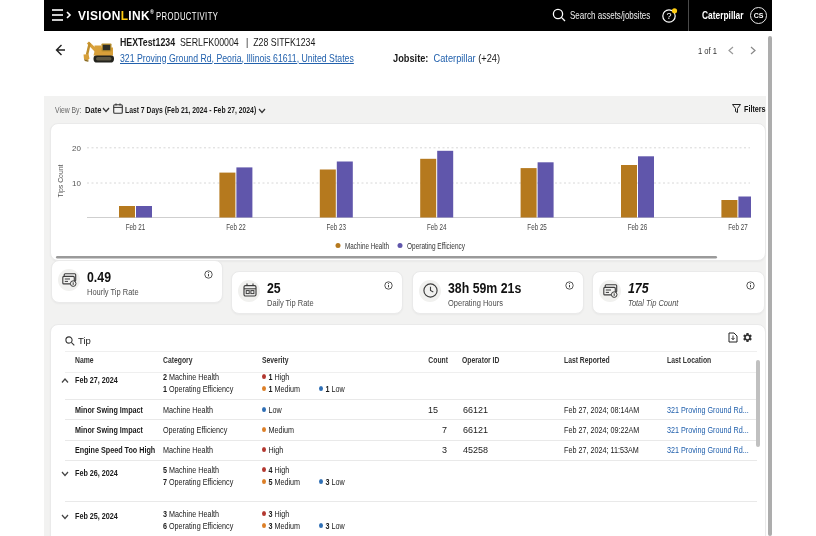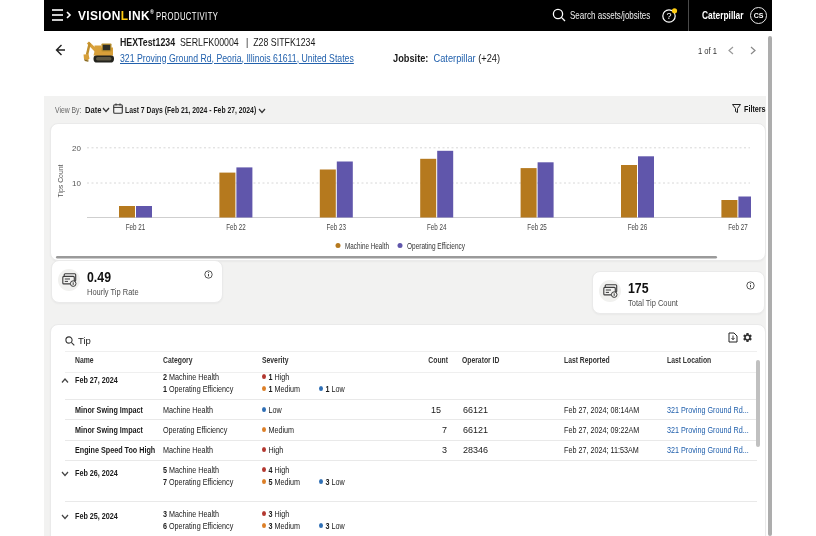--- a/index.html
+++ b/index.html
@@ -170,21 +170,53 @@
 <line x1="11.2" y1="9.3" x2="11.2" y2="11.9" stroke="#3c3c3c" stroke-width="1"></line>
 </svg>
         <div class="statval">0.49</div>
         <div class="statlbl">Hourly Tip Rate</div>
         <svg class="abs" style="right:9px;top:9px" width="9" height="9" viewBox="0 0 9 9">
 <circle cx="4.5" cy="4.5" r="3.7" stroke="#444" stroke-width="0.9" fill="none"></circle>
 <line x1="4.5" y1="4" x2="4.5" y2="6.4" stroke="#444" stroke-width="1"></line>
 <circle cx="4.5" cy="2.6" r="0.55" fill="#444"></circle>
 </svg>
       </div>
-    <div class="card" style="left:548px;top:175px;width:173px;height:43px;">
+    <div class="card" style="left:187px;top:175px;width:172px;height:43px;">
+        <div class="badge"></div>
+        <svg class="abs" style="left:11px;top:11px" width="14" height="14" viewBox="0 0 14 14">
+<rect x="1" y="2.6" width="12" height="10.4" rx="1.5" stroke="#3c3c3c" stroke-width="1.15" fill="none"></rect>
+<line x1="1" y1="5.8" x2="13" y2="5.8" stroke="#3c3c3c" stroke-width="1.1"></line>
+<line x1="4" y1="0.6" x2="4" y2="2.6" stroke="#3c3c3c" stroke-width="1.1"></line>
+<line x1="10" y1="0.6" x2="10" y2="2.6" stroke="#3c3c3c" stroke-width="1.1"></line>
+<rect x="3.2" y="7.6" width="3" height="3" stroke="#3c3c3c" stroke-width="1" fill="none"></rect>
+<rect x="7.9" y="7.6" width="3" height="3" stroke="#3c3c3c" stroke-width="1" fill="none"></rect>
+</svg>
+        <div class="statval">25</div>
+        <div class="statlbl">Daily Tip Rate</div>
+        <svg class="abs" style="right:9px;top:9px" width="9" height="9" viewBox="0 0 9 9">
+<circle cx="4.5" cy="4.5" r="3.7" stroke="#444" stroke-width="0.9" fill="none"></circle>
+<line x1="4.5" y1="4" x2="4.5" y2="6.4" stroke="#444" stroke-width="1"></line>
+<circle cx="4.5" cy="2.6" r="0.55" fill="#444"></circle>
+</svg>
+      </div>
+    <div class="card" style="left:368px;top:175px;width:172px;height:43px;">
+        <div class="badge"></div>
+        <svg class="abs" style="left:10px;top:11px" width="15" height="15" viewBox="0 0 15 15">
+<circle cx="7.5" cy="7.5" r="6.6" stroke="#3c3c3c" stroke-width="1.15" fill="none"></circle>
+<path d="M7.5 3.8 L7.5 7.5 L10.3 9" stroke="#3c3c3c" stroke-width="1.1" fill="none"></path>
+</svg>
+        <div class="statval">38h 59m 21s</div>
+        <div class="statlbl">Operating Hours</div>
+        <svg class="abs" style="right:9px;top:9px" width="9" height="9" viewBox="0 0 9 9">
+<circle cx="4.5" cy="4.5" r="3.7" stroke="#444" stroke-width="0.9" fill="none"></circle>
+<line x1="4.5" y1="4" x2="4.5" y2="6.4" stroke="#444" stroke-width="1"></line>
+<circle cx="4.5" cy="2.6" r="0.55" fill="#444"></circle>
+</svg>
+      </div>
+    <div class="card" style="left:548px;top:175px;width:173px;height:43px;font-style:italic;">
         <div class="badge"></div>
         <svg class="abs" style="left:10px;top:12px" width="15" height="14" viewBox="0 0 15 14">
 <rect x="2.2" y="0.8" width="11.5" height="7.5" rx="1" stroke="#3c3c3c" stroke-width="1.1" fill="none"></rect>
 <rect x="0.8" y="3.4" width="11.5" height="7.5" rx="1" stroke="#3c3c3c" stroke-width="1.1" fill="#f1f1ef"></rect>
 <line x1="2.8" y1="6" x2="8" y2="6" stroke="#3c3c3c" stroke-width="1"></line>
 <line x1="2.8" y1="8.4" x2="6" y2="8.4" stroke="#3c3c3c" stroke-width="1"></line>
 <circle cx="11.2" cy="10.6" r="2.8" stroke="#3c3c3c" stroke-width="1" fill="#f1f1ef"></circle>
 <line x1="11.2" y1="9.3" x2="11.2" y2="11.9" stroke="#3c3c3c" stroke-width="1"></line>
 </svg>
         <div class="statval">175</div>
@@ -224,36 +256,36 @@
         <div class="tl cx" style="left:24px;top:50px;font-weight:bold;">Feb 27, 2024</div>
         <div class="tl cx" style="left:112px;top:47px;"><b>2</b> Machine Health</div>
         <div class="tl cx" style="left:112px;top:59px;"><b>1</b> Operating Efficiency</div>
         <div class="tl cx" style="left:211px;top:47px;"><span class="sev red"></span><b>1</b> High</div>
         <div class="tl cx" style="left:211px;top:59px;"><span class="sev orn"></span><b>1</b> Medium</div>
         <div class="tl cx" style="left:268px;top:59px;"><span class="sev blu"></span><b>1</b> Low</div>
         <div class="rowline" style="top:74px;"></div>
         <div class="tl cx" style="left:24px;top:80px;font-weight:bold;">Minor Swing Impact</div>
         <div class="tl cx" style="left:112px;top:80px;">Machine Health</div>
         <div class="tl cx" style="left:211px;top:80px;"><span class="sev blu"></span>Low</div>
-        <div class="tl" style="left:364px;top:80px;width:26px;text-align:right;">15</div>
+        <div class="tl" style="left:377px;top:80px;width:26px;">15</div>
         <div class="tl" style="left:412px;top:80px;">66121</div>
         <div class="tl cx" style="left:513px;top:80px;">Feb 27, 2024; 08:14AM</div>
         <div class="tl lnk cx" style="left:616px;top:80px;">321 Proving Ground Rd...</div>
         <div class="tl cx" style="left:24px;top:100px;font-weight:bold;">Minor Swing Impact</div>
         <div class="tl cx" style="left:112px;top:100px;">Operating Efficiency</div>
         <div class="tl cx" style="left:211px;top:100px;"><span class="sev orn"></span>Medium</div>
         <div class="tl" style="left:370px;top:100px;width:26px;text-align:right;">7</div>
         <div class="tl" style="left:412px;top:100px;">66121</div>
         <div class="tl cx" style="left:513px;top:100px;">Feb 27, 2024; 09:22AM</div>
         <div class="tl lnk cx" style="left:616px;top:100px;">321 Proving Ground Rd...</div>
         <div class="tl cx" style="left:24px;top:119.5px;font-weight:bold;">Engine Speed Too High</div>
         <div class="tl cx" style="left:112px;top:119.5px;">Machine Health</div>
         <div class="tl cx" style="left:211px;top:119.5px;"><span class="sev red"></span>High</div>
         <div class="tl" style="left:370px;top:119.5px;width:26px;text-align:right;">3</div>
-        <div class="tl" style="left:412px;top:119.5px;">28346</div>
+        <div class="tl" style="left:412px;top:119.5px;">45258</div>
         <div class="tl cx" style="left:513px;top:119.5px;">Feb 27, 2024; 11:53AM</div>
         <div class="tl lnk cx" style="left:616px;top:119.5px;">321 Proving Ground Rd...</div>
         <div class="rowline" style="top:94.3px;"></div>
         <div class="rowline" style="top:114.5px;"></div>
         <div class="rowline" style="top:134.6px;"></div>
         <svg class="abs" style="left:10px;top:146px" width="8" height="6" viewBox="0 0 8 6">
           <path d="M1 1 L4 4.5 L7 1" stroke="#444" stroke-width="1.2" fill="none"></path>
         </svg>
         <div class="tl cx" style="left:24px;top:143px;font-weight:bold;">Feb 26, 2024</div>
         <div class="tl cx" style="left:112px;top:140px;"><b>5</b> Machine Health</div>

